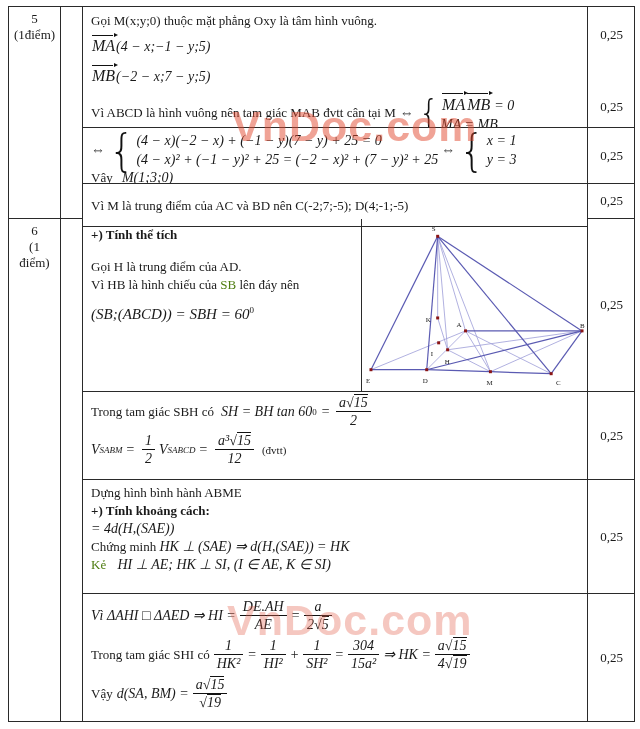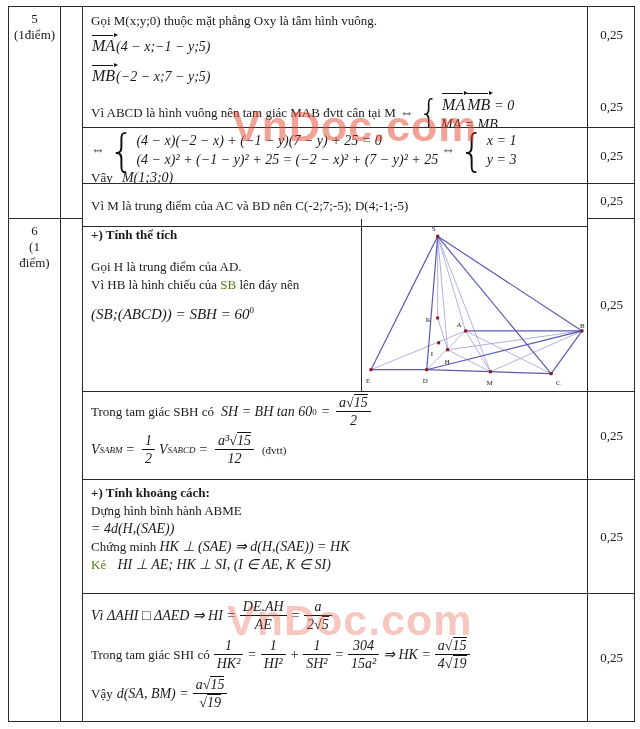--- a/index.html
+++ b/index.html
@@ -193,22 +193,22 @@
         <span class="m" style="margin:0 3px;">=</span>
         <span class="frac">
           <span class="num"><span>a³√</span><span class="rootn">15</span></span>
           <span class="den">12</span>
         </span>
         <span class="unit-small" style="margin-left:4px;">(đvtt)</span>
       </div>
     </div>
 
     <div class="cell bb" style="left:74px;top:473px;width:504px;height:114px;padding:4px 2px 0 8px;line-height:18px;">
+      <div class="line prose">Dựng hình bình hành ABME</div>
       <div class="line prose bold">+) Tính khoảng cách:</div>
-      <div class="line prose">Dựng hình bình hành ABME</div>
       <div class="line m">= 4d(H,(SAE))</div>
       <div class="line prose">
         <span>Chứng minh </span><span class="m">HK ⊥ (SAE) ⇒ d(H,(SAE)) = HK</span>
       </div>
       <div class="line prose">
         <span class="red">Kẻ</span>
         <span class="m" style="margin-left:8px;">HI ⊥ AE; HK ⊥ SI, (I ∈ AE, K ∈ SI)</span>
       </div>
     </div>
 

